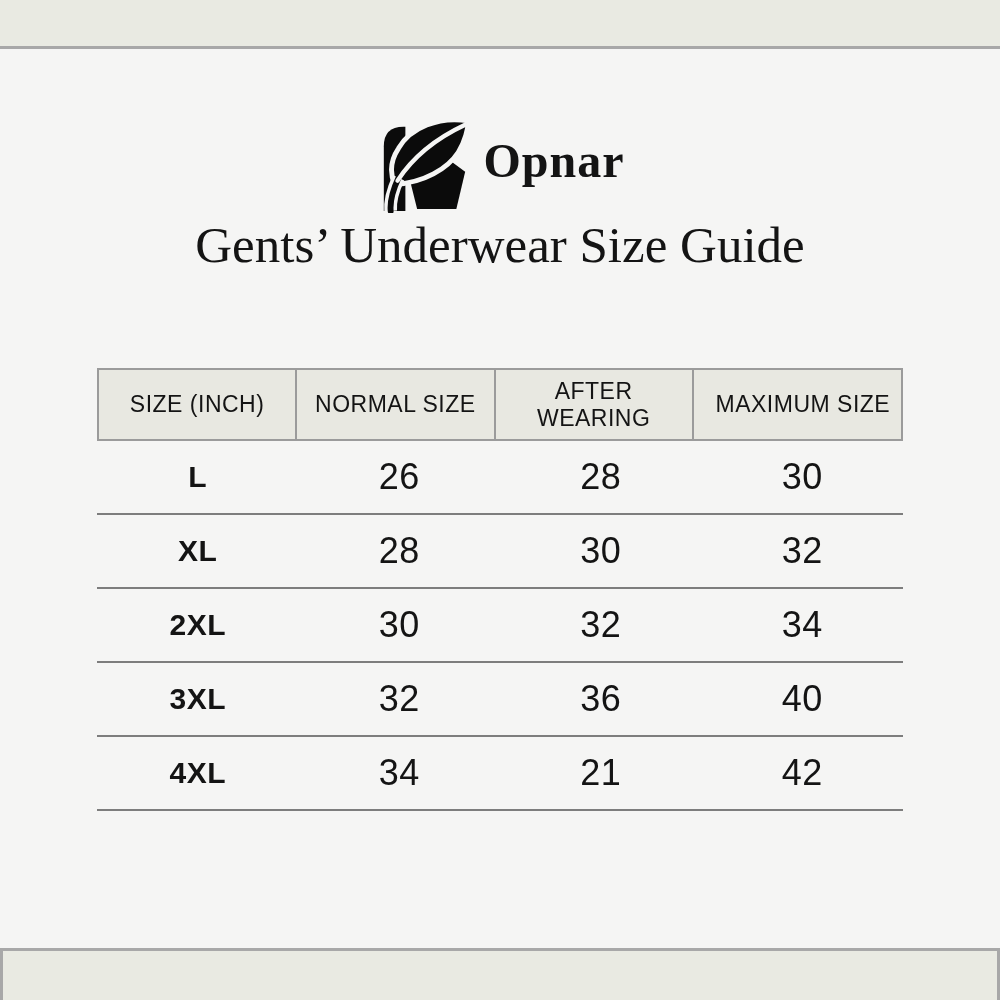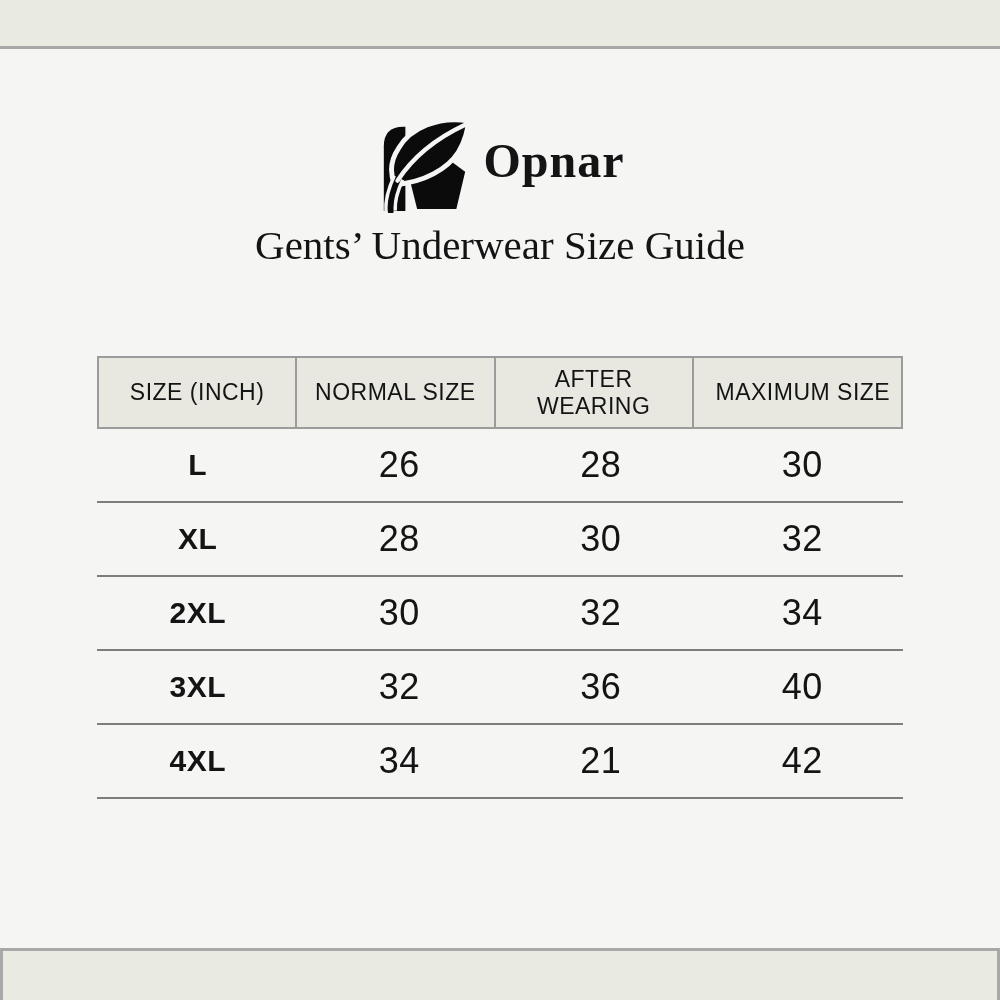--- a/index.html
+++ b/index.html
@@ -60,28 +60,28 @@
   }
   .page-title {
     position: absolute;
     top: 214px;
     left: 0;
     width: 1000px;
     margin: 0;
     text-align: center;
     font-family: "Liberation Serif", serif;
     font-weight: 400;
-    font-size: 41px;
+    font-size: 51px;
     line-height: 62px;
     color: #141414;
   }
   .size-table {
     position: absolute;
     left: 97px;
-    top: 356px;
+    top: 368px;
     width: 806px;
   }
   .thead {
     display: flex;
     height: 73px;
     box-sizing: border-box;
     background: #e8e8e1;
     border: 2px solid #9b9b9b;
   }
   .th {

